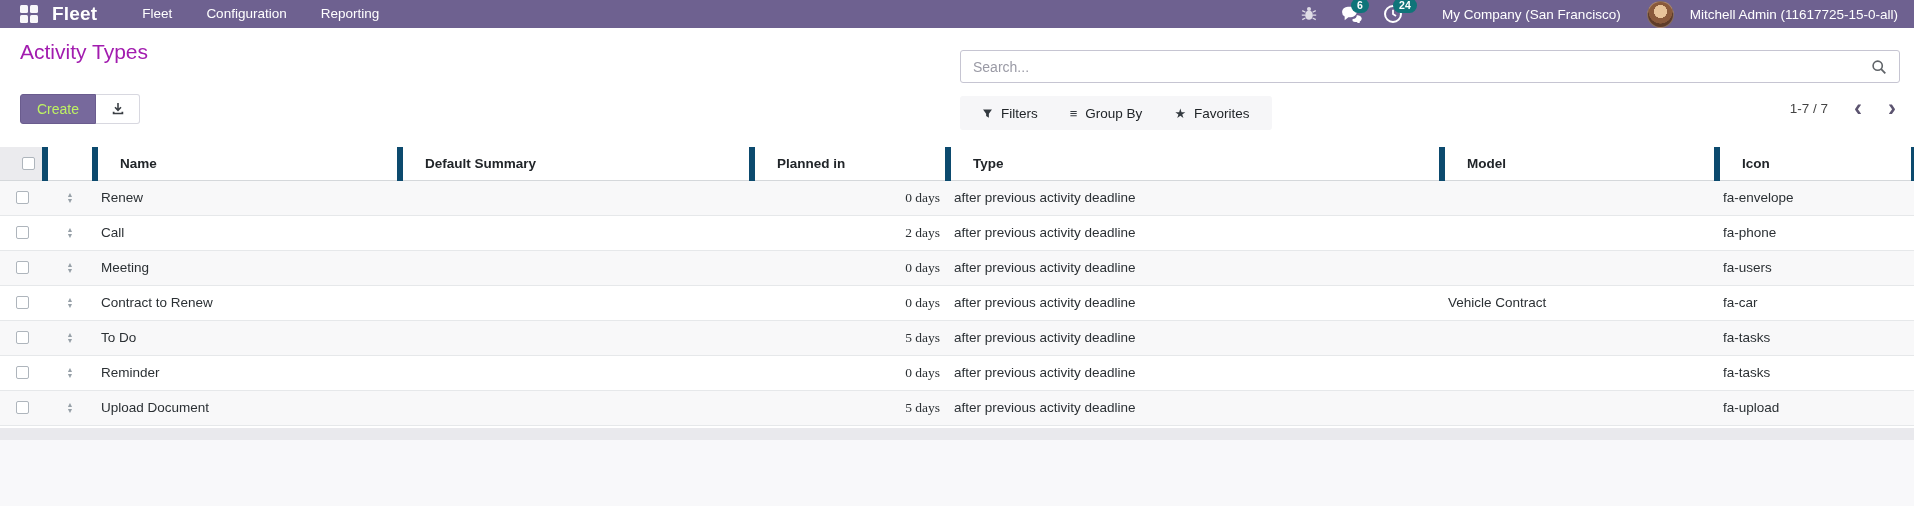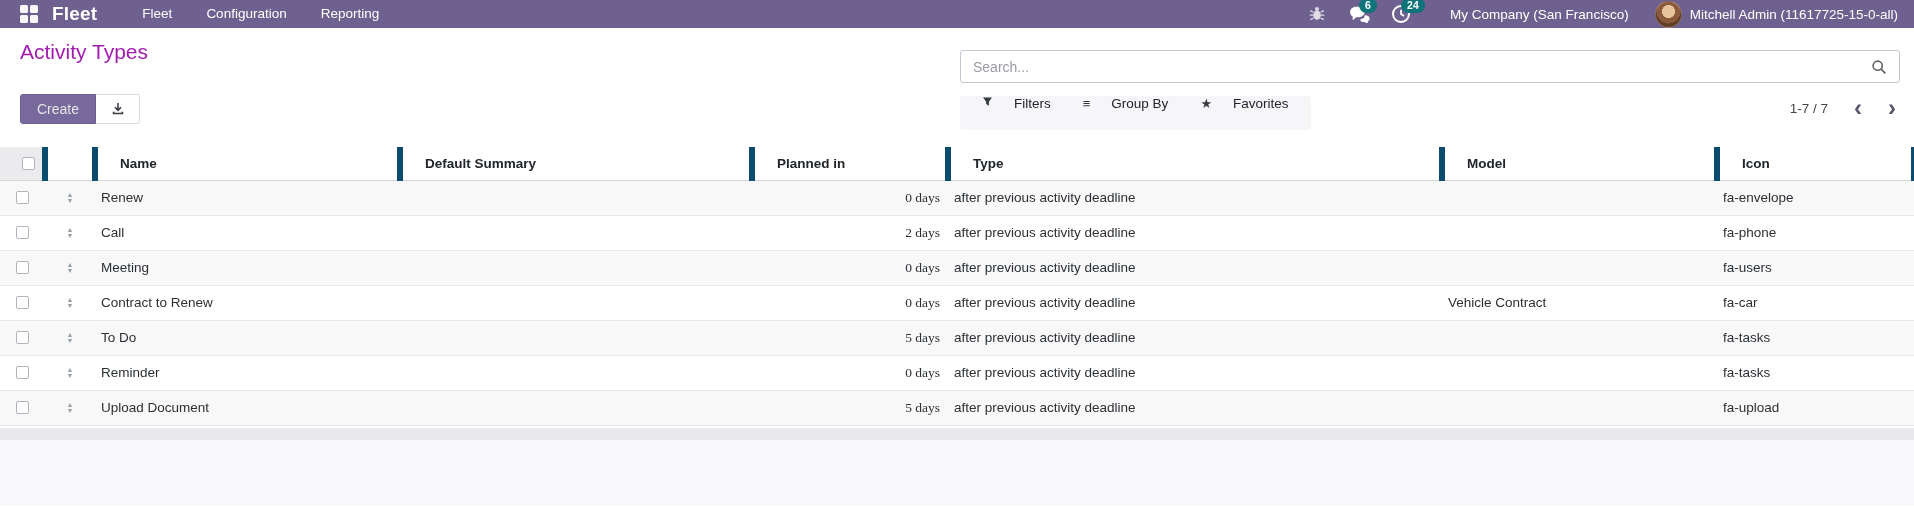--- a/index.html
+++ b/index.html
@@ -14,48 +14,48 @@
   .apps-grid span { background:#fff; border-radius:1.5px; opacity:.95; }
   .brand { font-size:19px; font-weight:bold; margin-right:28px; letter-spacing:.2px; }
   .menu-item { font-size:13.5px; padding:0 17px; line-height:46px; cursor:pointer; }
   .tb-right { margin-left:auto; display:flex; align-items:center; gap:8px; }
   .tb-icon { position:relative; width:34px; height:34px; display:flex;
     align-items:center; justify-content:center; cursor:pointer; }
   .tb-badge { position:absolute; top:1px; left:17px; background:#0f7479; color:#fff;
     font-size:10.5px; font-weight:bold; border-radius:9px; padding:1px 6px;
     line-height:13px; }
   .company { font-size:13.5px; padding:0 18px 0 24px; cursor:pointer; white-space:nowrap; }
-  .user { display:flex; align-items:center; gap:8px; cursor:pointer; white-space:nowrap;
+  .user { display:flex; align-items:center; gap:16px; cursor:pointer; white-space:nowrap;
     font-size:13.5px; }
   .avatar { width:27px; height:27px; border-radius:50%;
     background:radial-gradient(circle at 50% 38%, #e8c49a 0 32%, #8a5a3b 33% 60%, #5f3c28 61% 100%);
     border:1px solid rgba(255,255,255,.25); }
 
   
   .control-panel { position:relative; height:119px; background:#fff; }
   .page-title { position:absolute; left:20px; top:12px; font-size:21px;
     font-weight:400; color:#a21caf; }
   .btn-row { position:absolute; left:20px; top:66px; display:flex; }
-  .btn-create { background:#77699c; border:1px solid #6a5c8e; color:#e5e5e5;
+  .btn-create { background:#77699c; border:1px solid #6a5c8e; color:#bef264;
     font-size:14px; padding:6px 16px; border-radius:3px 0 0 3px; cursor:pointer;
     font-family:"Liberation Sans", sans-serif; }
   .btn-export { background:#fff; border:1px solid #d8d8e0; border-left:none;
     border-radius:0 3px 3px 0; width:44px; display:flex; align-items:center;
     justify-content:center; cursor:pointer; }
   .searchbox { position:absolute; left:960px; top:22px; width:940px; height:33px;
     border:1px solid #c6c5d2; border-radius:3px; display:flex; align-items:center; }
   .searchbox input { flex:1; border:none; outline:none; font-size:14px;
     padding:0 12px; color:#0f766e; font-family:"Liberation Sans", sans-serif;
     background:transparent; }
   .searchbox input::placeholder { color:#9a9aa5; }
   .search-glass { padding:0 12px 0 6px; display:flex; cursor:pointer; }
   .filterbar { position:absolute; left:960px; top:68px; height:34px;
     background:#f6f6f8; border-radius:3px; display:flex; align-items:center;
     padding:0 6px; }
-  .fbtn { display:flex; align-items:flex-start; gap:21px; font-size:13.5px;
+  .fbtn { display:flex; align-items:center; gap:8px; font-size:13.5px;
     color:#212529; padding:0 16px; height:34px; cursor:pointer; }
   .fbtn .glyph { font-size:13px; color:#343a40; display:flex; }
   .pager { position:absolute; right:18px; top:70px; display:flex; align-items:center;
     gap:26px; }
   .pager-range { font-size:13.5px; color:#444; }
   .pager-nav { font-size:24px; color:#5c5470; font-weight:bold; cursor:pointer;
     line-height:20px; user-select:none; }
 
   
   .list-area { height:359px; background:#fff; }

